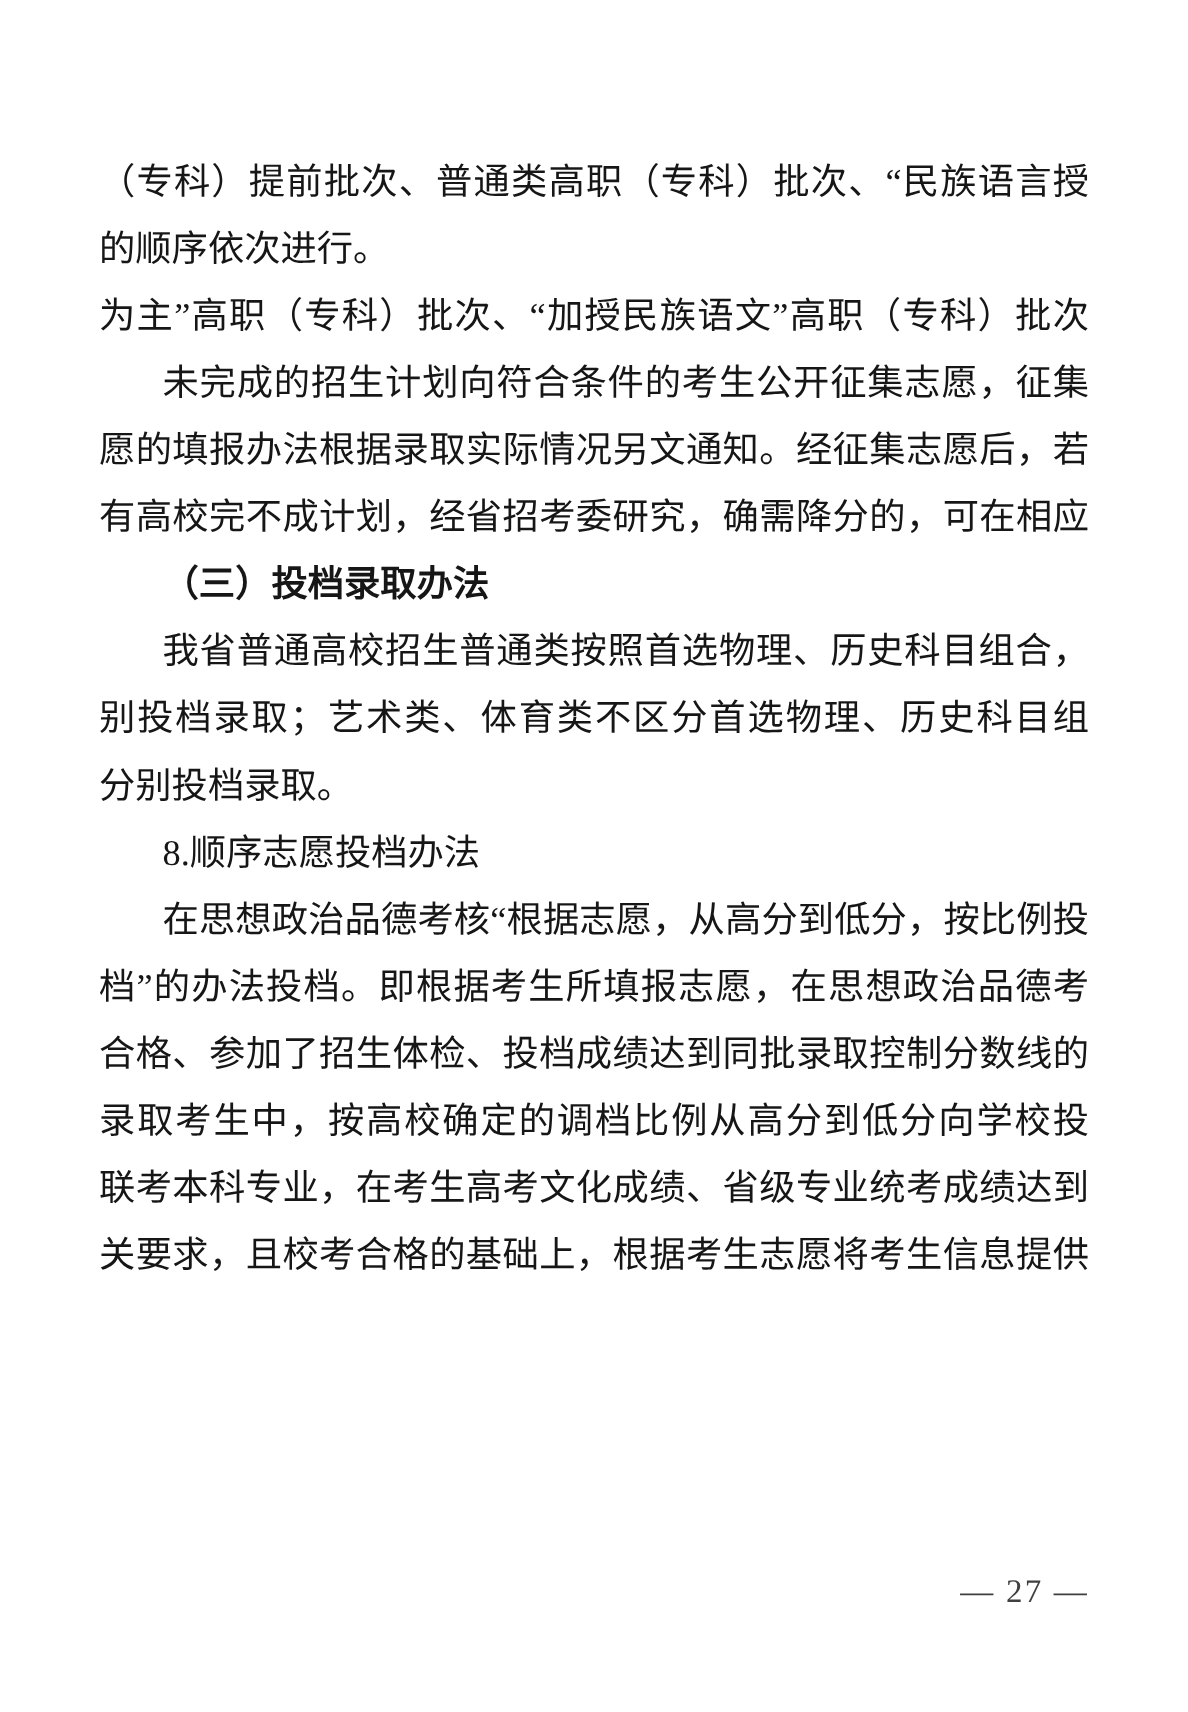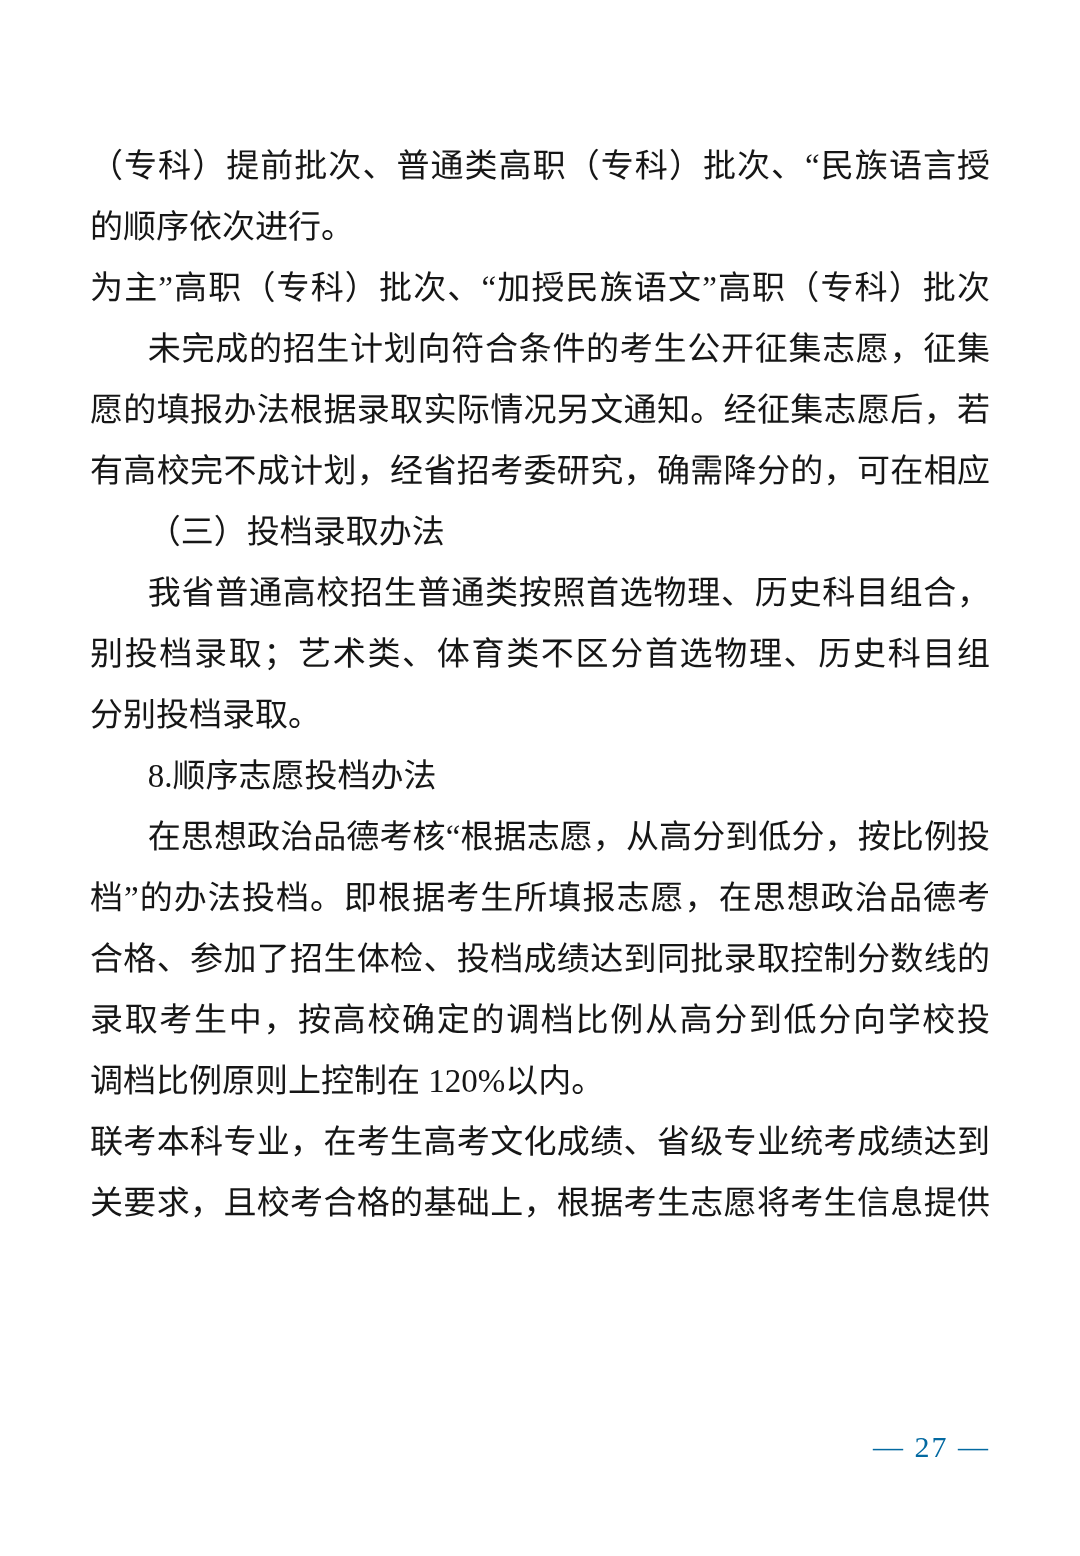--- a/index.html
+++ b/index.html
@@ -40,28 +40,28 @@
     height: 61px;
     overflow: hidden;
   }
   .line.end {
     text-align-last: left;
   }
   .line.ind {
     text-indent: 1.75em;
   }
   .heading .line {
-    font-weight: 400;
+    font-weight: 700;
   }
   .footer {
     position: absolute;
     top: 1430px;
     right: 90px;
     font-size: 30px;
-    color: #0369a1;
+    color: #404040;
     letter-spacing: 2px;
   }
 </style>
 </head>
 <body>
 
 <div class="page">
   <div class="content">
 
     <div class="para">
@@ -88,21 +88,20 @@
 
     <div class="para">
       <div class="line end ind">8.顺序志愿投档办法</div>
     </div>
 
     <div class="para">
       <div class="line ind">在思想政治品德考核“根据志愿，从高分到低分，按比例投</div>
       <div class="line">档”的办法投档。即根据考生所填报志愿，在思想政治品德考核</div>
       <div class="line">合格、参加了招生体检、投档成绩达到同批录取控制分数线的未</div>
       <div class="line">录取考生中，按高校确定的调档比例从高分到低分向学校投档，</div>
-      <div class="line end">调档比例原则上控制在 120%以内。</div>
     </div>
 
     <div class="para">
       <div class="line">联考本科专业，在考生高考文化成绩、省级专业统考成绩达到相</div>
       <div class="line">关要求，且校考合格的基础上，根据考生志愿将考生信息提供给</div>
     </div>
 
   </div>
 
   <div class="footer">

